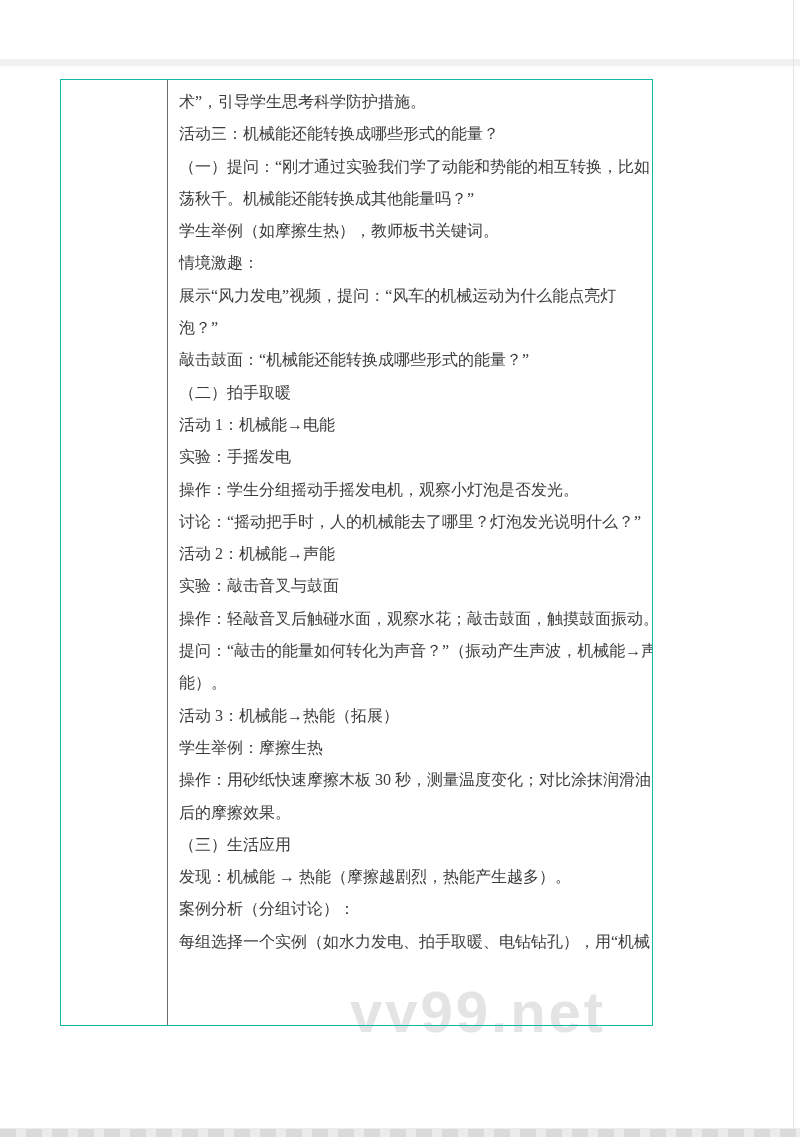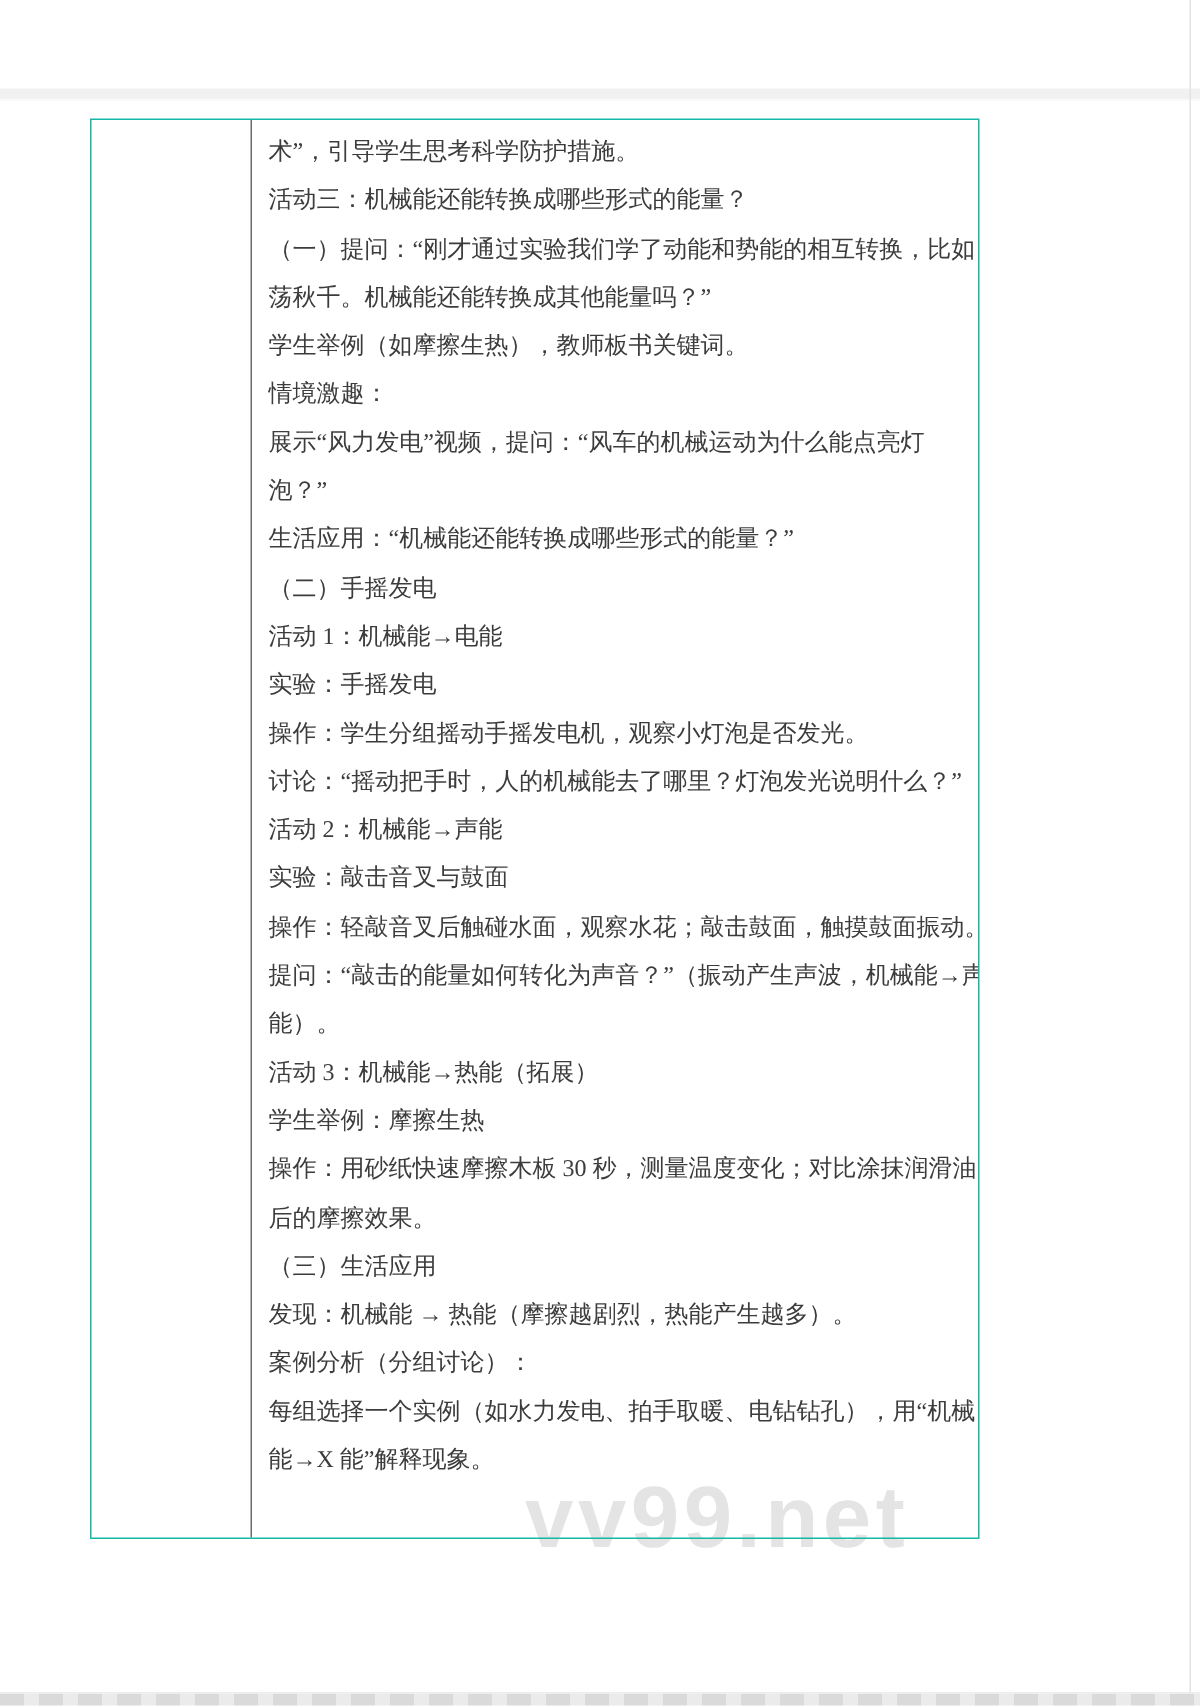--- a/index.html
+++ b/index.html
@@ -84,36 +84,35 @@
   <div class="table-left-cell"></div>
   <div class="table-content-cell">
     <div class="line">术”，引导学生思考科学防护措施。</div>
     <div class="line">活动三：机械能还能转换成哪些形式的能量？</div>
     <div class="line">（一）提问：“刚才通过实验我们学了动能和势能的相互转换，比如</div>
     <div class="line">荡秋千。机械能还能转换成其他能量吗？”</div>
     <div class="line">学生举例（如摩擦生热），教师板书关键词。</div>
     <div class="line">情境激趣：</div>
     <div class="line">展示“风力发电”视频，提问：“风车的机械运动为什么能点亮灯</div>
     <div class="line">泡？”</div>
-    <div class="line">生活应用：“机械能还能转换成哪些形式的能量？”</div>
-    <div class="line">（二）手摇发电</div>
+    <div class="line">敲击鼓面：“机械能还能转换成哪些形式的能量？”</div>
+    <div class="line">（二）拍手取暖</div>
     <div class="line">活动 1：机械能→电能</div>
     <div class="line">实验：手摇发电</div>
     <div class="line">操作：学生分组摇动手摇发电机，观察小灯泡是否发光。</div>
     <div class="line">讨论：“摇动把手时，人的机械能去了哪里？灯泡发光说明什么？”</div>
     <div class="line">活动 2：机械能→声能</div>
     <div class="line">实验：敲击音叉与鼓面</div>
     <div class="line">操作：轻敲音叉后触碰水面，观察水花；敲击鼓面，触摸鼓面振动。</div>
     <div class="line">提问：“敲击的能量如何转化为声音？”（振动产生声波，机械能→声</div>
     <div class="line">能）。</div>
     <div class="line">活动 3：机械能→热能（拓展）</div>
     <div class="line">学生举例：摩擦生热</div>
     <div class="line">操作：用砂纸快速摩擦木板 30 秒，测量温度变化；对比涂抹润滑油</div>
     <div class="line">后的摩擦效果。</div>
     <div class="line">（三）生活应用</div>
     <div class="line">发现：机械能 → 热能（摩擦越剧烈，热能产生越多）。</div>
     <div class="line">案例分析（分组讨论）：</div>
     <div class="line">每组选择一个实例（如水力发电、拍手取暖、电钻钻孔），用“机械</div>
-    <div class="line">能→X 能”解释现象。</div>
   </div>
 </div>
 
 <div class="page-separator-bottom"></div>
 
 </body></html>

